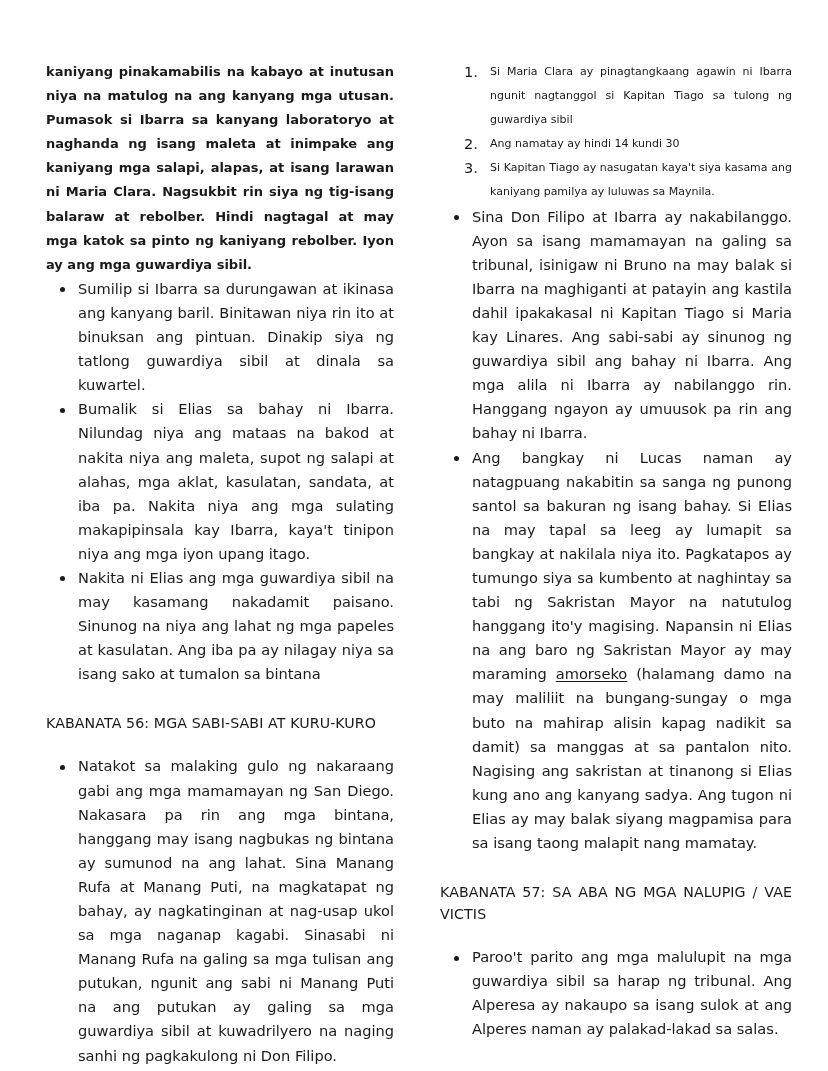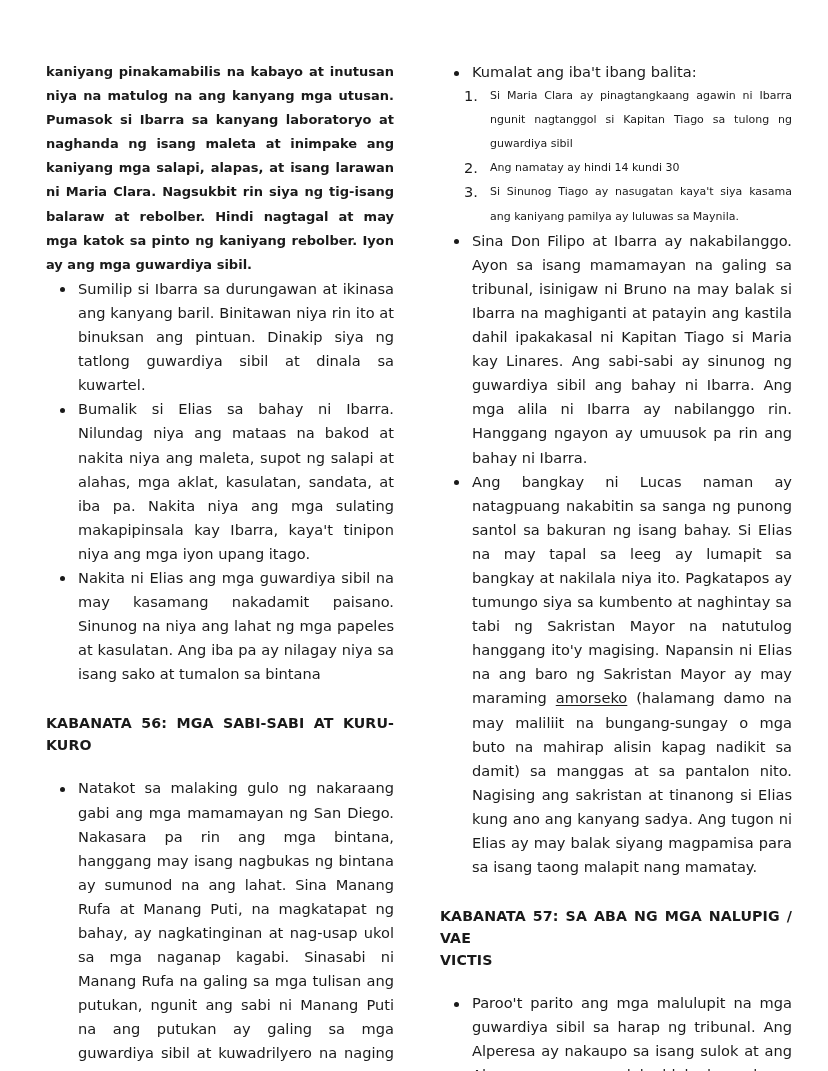--- a/index.html
+++ b/index.html
@@ -93,21 +93,21 @@
     text-align: right;
     font-size: 14.6px;
     line-height: 24.1px;
   }
   ol.numbers > li > span { display: block; }
 
   h2.chapter {
     margin: 0;
     font-size: 14.2px;
     line-height: 22px;
-    font-weight: bold;
+    font-weight: normal;
     letter-spacing: 0.1px;
     text-align: justify;
     text-justify: inter-word;
   }
   h2.chapter.justify-lines {
     text-align-last: left;
   }
   h2.chapter > span.lineA {
     display: block;
     text-align: justify;
@@ -145,33 +145,30 @@
 
       <div class="spacer-md"></div>
 
       <ul class="bullets">
         <li>Natakot sa malaking gulo ng nakaraang gabi ang mga mamamayan ng San Diego. Nakasara pa rin ang mga bintana, hanggang may isang nagbukas ng bintana ay sumunod na ang lahat. Sina Manang Rufa at Manang Puti, na magkatapat ng bahay, ay nagkatinginan at nag-usap ukol sa mga naganap kagabi. Sinasabi ni Manang Rufa na galing sa mga tulisan ang putukan, ngunit ang sabi ni Manang Puti na ang putukan ay galing sa mga guwardiya sibil at kuwadrilyero na naging sanhi ng pagkakulong ni Don Filipo.</li>
       </ul>
     </div>
 
     <div class="col col-right">
 
-      <ul class="bullets">
-        <li class="last-line-left">Kumalat ang iba't ibang balita:</li>
-      </ul>
 
       <ol class="numbers">
         <li>
             <span>Si Maria Clara ay pinagtangkaang agawin ni Ibarra ngunit nagtanggol si Kapitan Tiago sa tulong ng guwardiya sibil</span>
           </li>
         <li>
             <span class="last-line-left">Ang namatay ay hindi 14 kundi 30</span>
           </li>
         <li>
-            <span class="last-line-left">Si Sinunog Tiago ay nasugatan kaya't siya kasama ang kaniyang pamilya ay luluwas sa Maynila.</span>
+            <span class="last-line-left">Si Kapitan Tiago ay nasugatan kaya't siya kasama ang kaniyang pamilya ay luluwas sa Maynila.</span>
           </li>
       </ol>
 
       <ul class="bullets">
         <li class="last-line-left">Sina Don Filipo at Ibarra ay nakabilanggo. Ayon sa isang mamamayan na galing sa tribunal, isinigaw ni Bruno na may balak si Ibarra na maghiganti at patayin ang kastila dahil ipakakasal ni Kapitan Tiago si Maria kay Linares. Ang sabi-sabi ay sinunog ng guwardiya sibil ang bahay ni Ibarra. Ang mga alila ni Ibarra ay nabilanggo rin. Hanggang ngayon ay umuusok pa rin ang bahay ni Ibarra.</li>
         <li class="last-line-left"><span>Ang bangkay ni Lucas naman ay natagpuang nakabitin sa sanga ng punong santol sa bakuran ng isang bahay. Si Elias na may tapal sa leeg ay lumapit sa bangkay at nakilala niya ito. Pagkatapos ay tumungo siya sa kumbento at naghintay sa tabi ng Sakristan Mayor na natutulog hanggang ito'y magising. Napansin ni Elias na ang baro ng Sakristan Mayor ay may maraming </span><u class="term">amorseko</u><span> (halamang damo na may maliliit na bungang-sungay o mga buto na mahirap alisin kapag nadikit sa damit) sa manggas at sa pantalon nito. Nagising ang sakristan at tinanong si Elias kung ano ang kanyang sadya. Ang tugon ni Elias ay may balak siyang magpamisa para sa isang taong malapit nang mamatay.</span></li>
       </ul>
 
       <div class="spacer-lg"></div>
 

